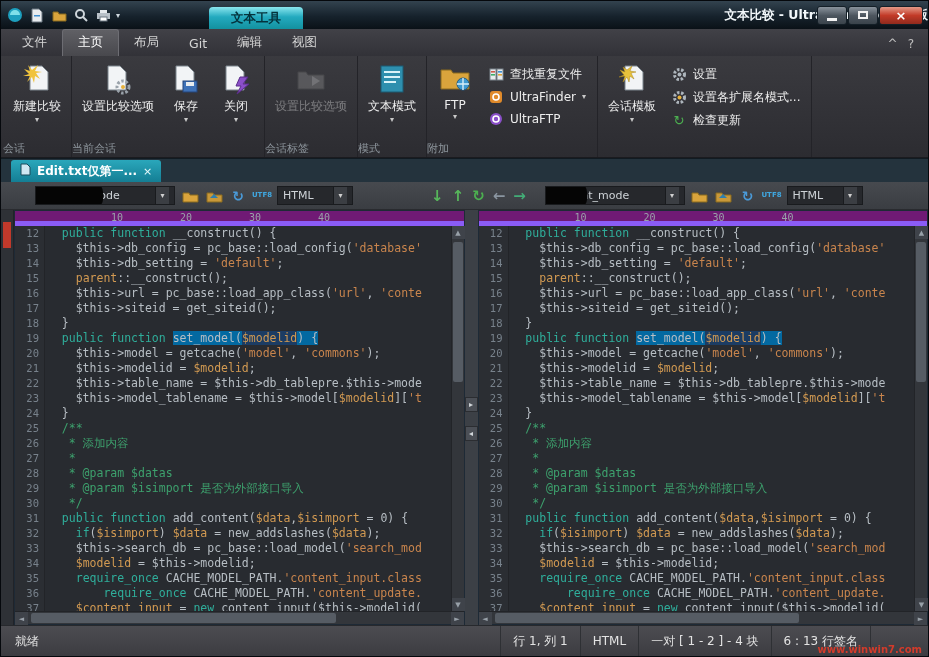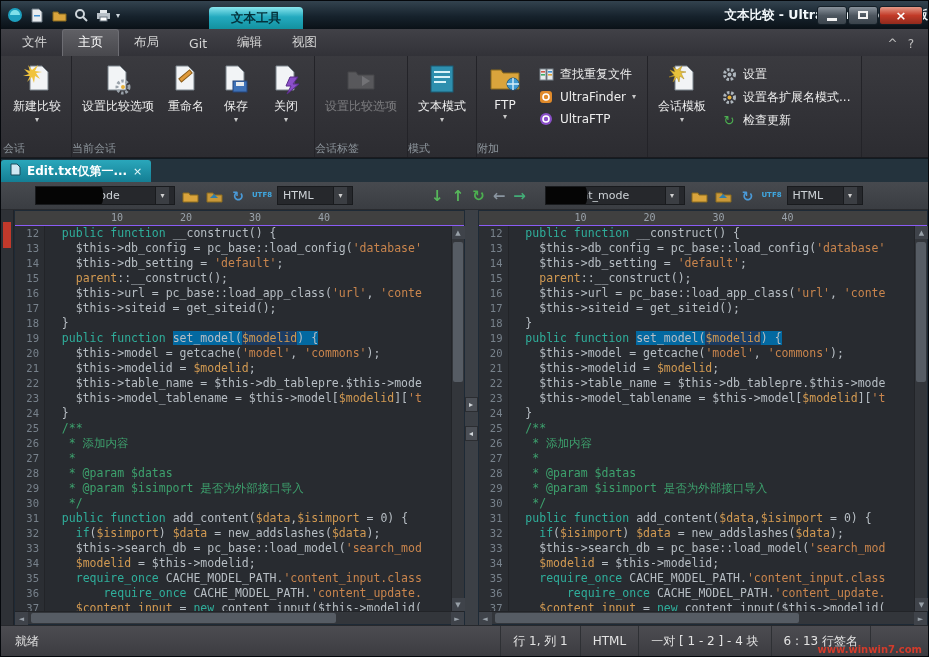--- a/index.html
+++ b/index.html
@@ -28,21 +28,21 @@
 .rgroup{position:relative;border-right:1px solid #232328;padding:3px 3px 15px;display:flex}
 .glabel{position:absolute;bottom:1px;left:0;right:0;text-align:left;font-size:11px;color:#8e969d}
 .bigbtn{min-width:50px;padding:3px 7px 0;display:flex;flex-direction:column;align-items:center;color:#ededed;font-size:12px;gap:2px;border-radius:3px}
 .bigbtn .bicon{height:34px;display:flex;align-items:center}
 .disabled{opacity:.38;filter:grayscale(.9)}
 .darr{font-size:8px;color:#c9c9c9;line-height:5px;height:6px}
 .smallcol{display:flex;flex-direction:column;justify-content:flex-start;gap:4px;padding:6px 4px}
 .smallbtn{display:flex;align-items:center;gap:6px;font-size:12px;color:#ededed;padding:1px 4px}
 .sicon{width:16px;height:16px;display:flex;align-items:center;justify-content:center;font-size:13px}
 
-.doctabs{flex:0 0 24px;background:#24333d;border-top:1px solid #111b22;display:flex;align-items:flex-end;}
+.doctabs{flex:0 0 24px;background:#24333d;border-top:1px solid #111b22;display:flex;align-items:flex-end;padding-left:10px}
 .dtab{height:22px;display:flex;align-items:center;gap:6px;padding:0 9px;background:linear-gradient(#2aa7bb,#147e94);border-radius:3px 3px 0 0;color:#fff;font-size:12px;font-weight:bold}
 .dtab-close{font-size:11px;color:#eafafc;font-weight:normal}
 
 .tbrow{flex:0 0 28px;background:linear-gradient(#474a4f,#3a3d42);display:flex;align-items:center;border-bottom:1px solid #292b2f}
 .ptoolbar{flex:1;display:flex;align-items:center;gap:6px;padding:0 6px;min-width:0}
 .ptoolbar.left{padding-left:34px}
 .combo{position:relative;height:19px;background:#26282c;border:1px solid #191b1e;display:flex;align-items:center;color:#ced3d7;font-size:11px;padding:0 5px;white-space:nowrap;overflow:hidden}
 .combo .carr{margin-left:auto;width:14px;height:100%;display:flex;align-items:center;justify-content:center;background:#3b3e43;border-left:1px solid #191b1e;font-size:8px;color:#d0d0d0;flex:0 0 14px}
 .path-combo{width:140px}
 .syn-combo{width:76px}
@@ -50,21 +50,21 @@
 .redact.r2{width:46px}
 .tbico{width:18px;height:18px;display:flex;align-items:center;justify-content:center}
 .utf8{font-size:7px;font-weight:bold;color:#3fa7e0;line-height:7px;text-align:center}
 .center-tools{flex:0 0 120px;display:flex;align-items:center;justify-content:center;gap:8px;font-weight:bold;font-size:15px}
 .ct-down,.ct-up{color:#57b75b}.ct-ref{color:#4caf50}.ct-left{color:#8a95a0}.ct-right{color:#43ad77}
 
 .editors{flex:1;display:flex;min-height:0}
 .diffmap{flex:0 0 13px;background:#2e3136;border-right:1px solid #212328;position:relative}
 .dm-red{position:absolute;left:2px;top:12px;width:8px;height:26px;background:#c0392b}
 .pane{flex:1;display:flex;flex-direction:column;min-width:0;border:1px solid #1e2a36;background:#282b30}
-.ruler{flex:0 0 15px;background:#404040;border-bottom:1px solid #8b5cf6;position:relative;font:10px "DejaVu Sans Mono",monospace;color:#9aa2aa}
+.ruler{flex:0 0 15px;background:#701a75;border-bottom:5px solid #8b5cf6;position:relative;font:10px "DejaVu Sans Mono",monospace;color:#9aa2aa}
 .ruler-inner{position:absolute;left:31px;top:0;right:13px;bottom:0;overflow:hidden}
 .rnum{position:absolute;top:1px}
 .pane-body{flex:1;display:flex;min-height:0}
 .gutterln{flex:0 0 30px;background:#2b2e33;color:#78828c;font:10.5px/15px "DejaVu Sans Mono",monospace;text-align:right;padding-right:5px;border-right:1px solid #222428}
 .ln{height:15px}
 .code{flex:1;overflow:hidden;font:11.5px/15px "DejaVu Sans Mono",monospace;white-space:pre;padding-left:3px;min-width:0}
 .cl{height:15px;white-space:pre}
 .tk-d{color:#b7bec4}.tk-k{color:#2fae9b}.tk-s{color:#c9854d}.tk-v{color:#d29a52}.tk-c{color:#3da16d}
 .tk-b{color:#b7bec4;background:#0369a1}.tk-bv{color:#d29a52;background:#1c3c63}
 .vscroll{flex:0 0 13px;background:#33363b;border-left:1px solid #222428;position:relative}
@@ -172,30 +172,20 @@
     <div class="rgroup">
       <div class="bigbtn">
         <span class="bicon">
             <svg width="28" height="32">
               <path d="M4 3h12l6 6v18H4z" fill="#f2f4f6" stroke="#7a848c"></path>
               <circle cx="19" cy="24" r="6" fill="none" stroke="#9aa2aa" stroke-width="3" stroke-dasharray="2.5 1.8"></circle>
               <circle cx="19" cy="24" r="2" fill="#e8b23c"></circle>
             </svg>
           </span>
         <span>设置比较选项</span>
-        <span class="darr"></span>
-      </div>
-      <div class="bigbtn">
-        <span class="bicon">
-            <svg width="28" height="32">
-              <path d="M4 3h12l6 6v18H4z" fill="#f2f4f6" stroke="#7a848c"></path>
-              <rect x="12" y="14" width="14" height="4" transform="rotate(-40 12 22)" fill="#e09a3a" stroke="#8a5d1a"></rect>
-            </svg>
-          </span>
-        <span>重命名</span>
         <span class="darr"></span>
       </div>
       <div class="bigbtn">
         <span class="bicon">
             <svg width="28" height="32">
               <path d="M4 3h12l6 6v18H4z" fill="#f2f4f6" stroke="#7a848c"></path>
               <rect x="11" y="18" width="14" height="11" fill="#3f72b8" stroke="#24447a"></rect>
               <rect x="14" y="19" width="8" height="4" fill="#e8ecef"></rect>
             </svg>
           </span>

